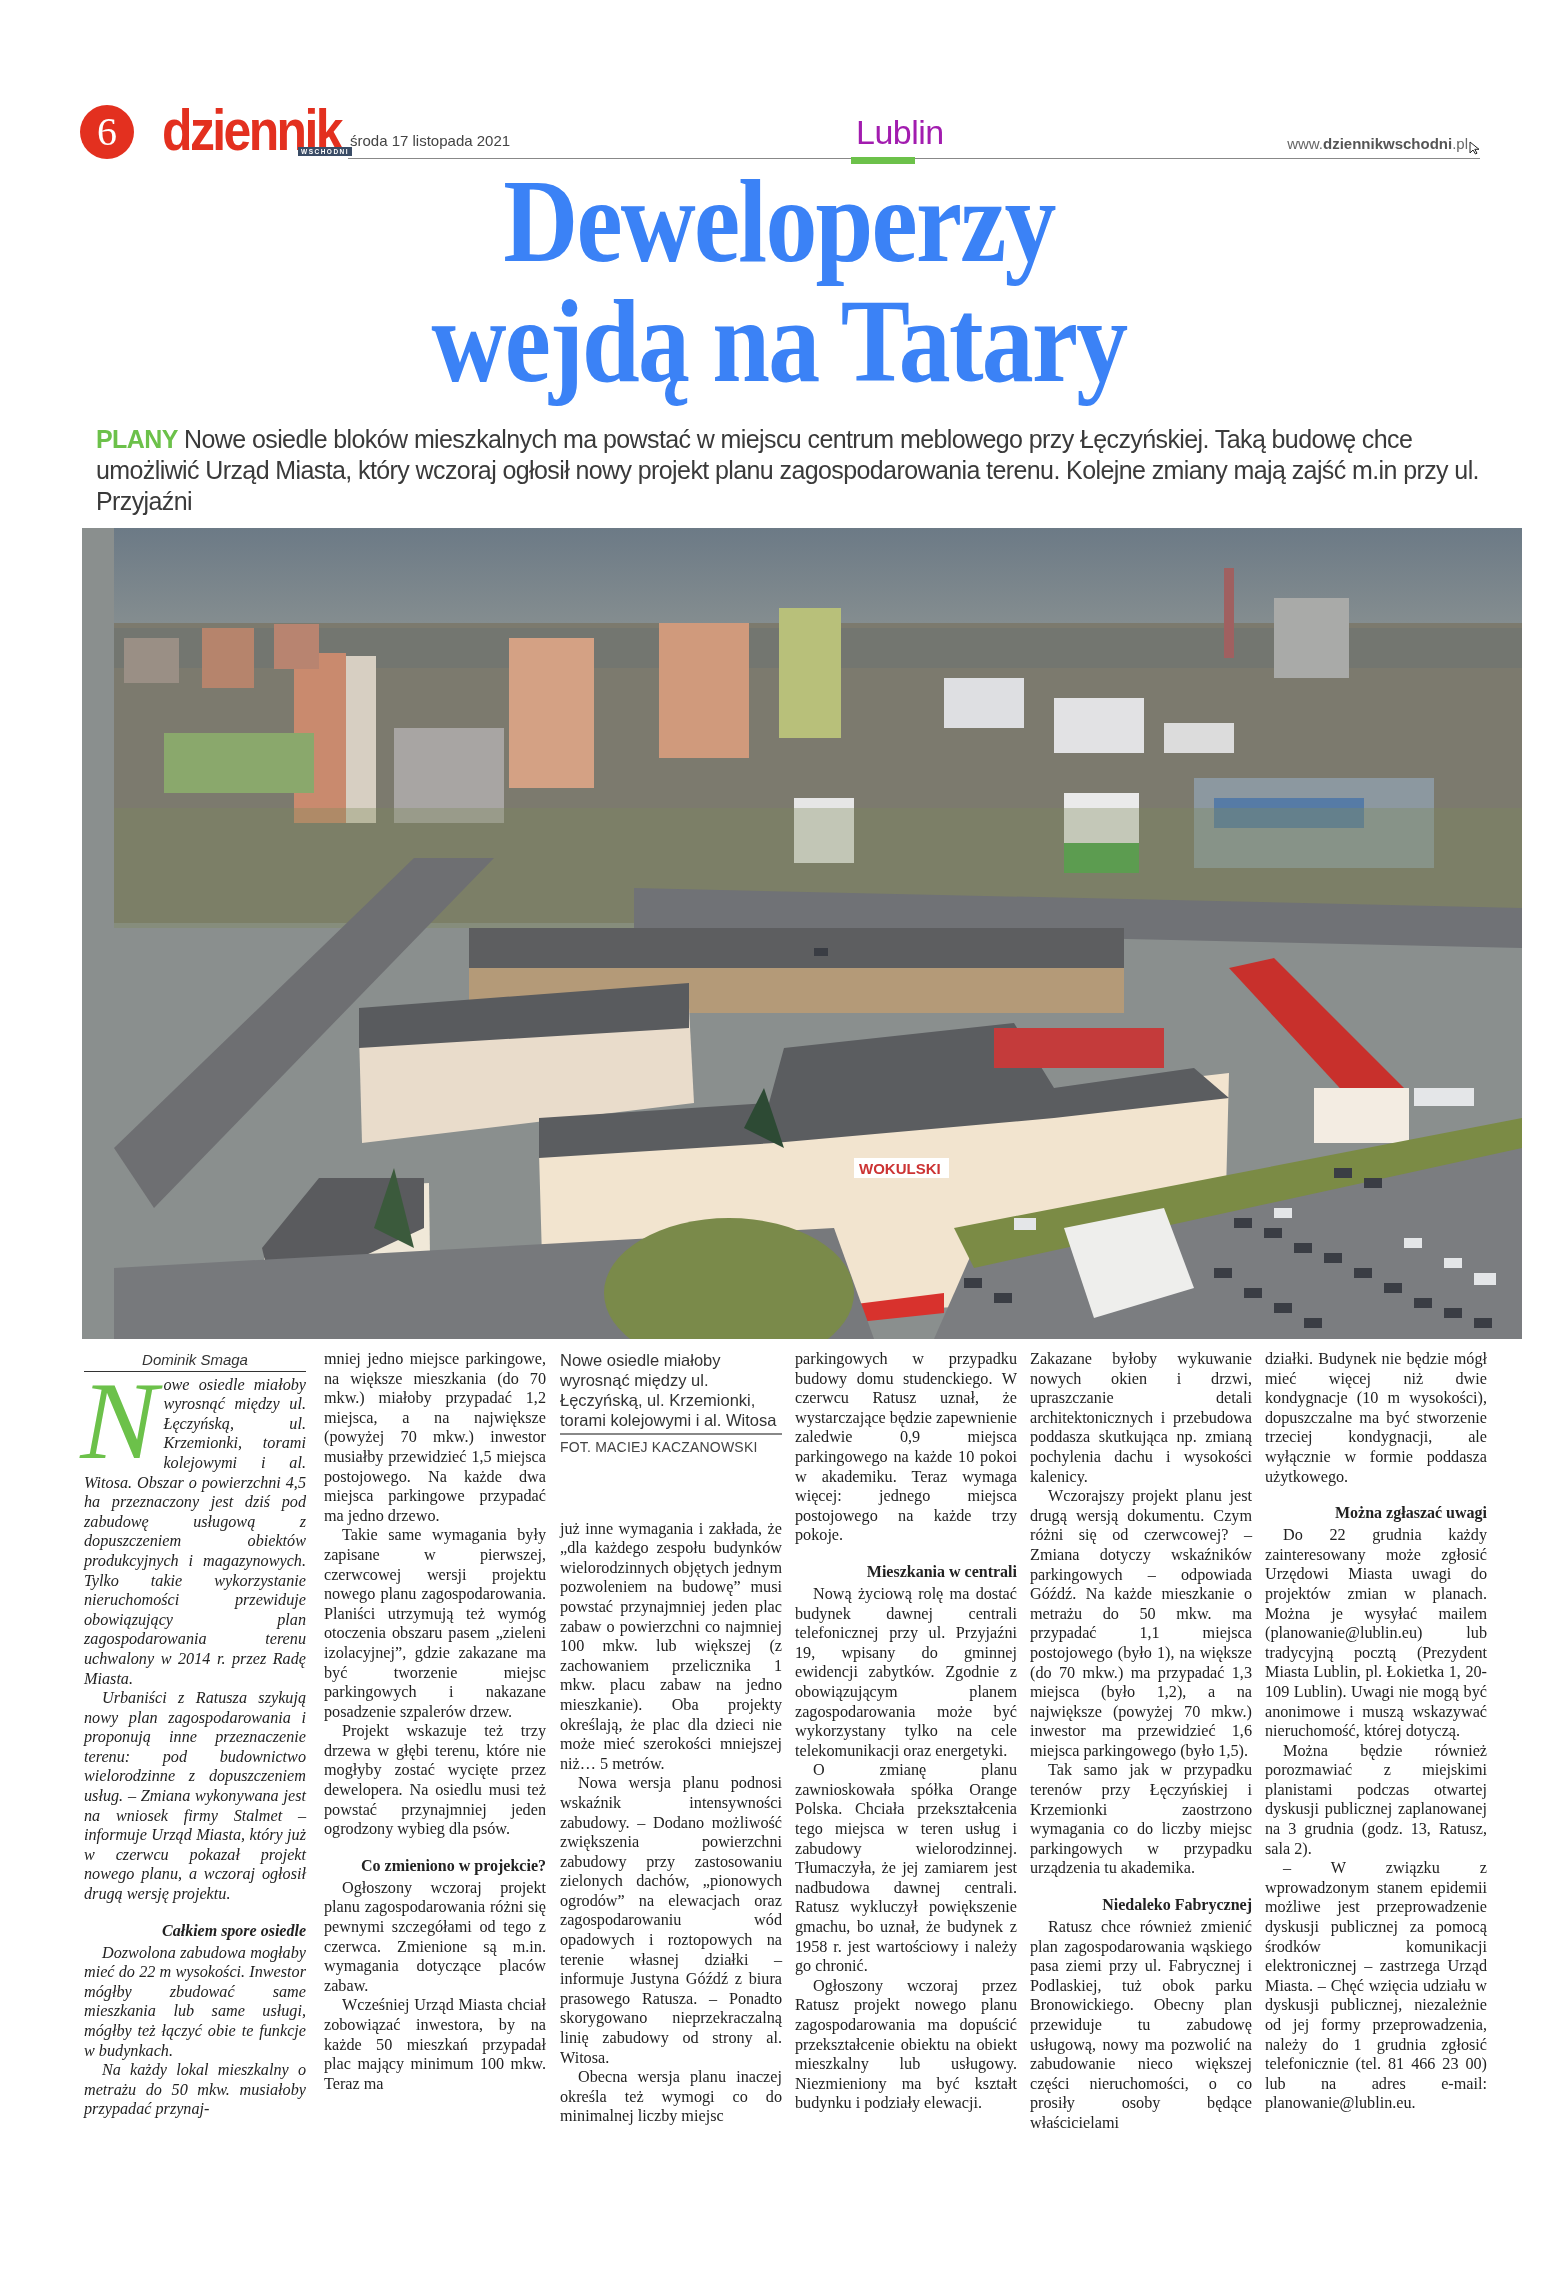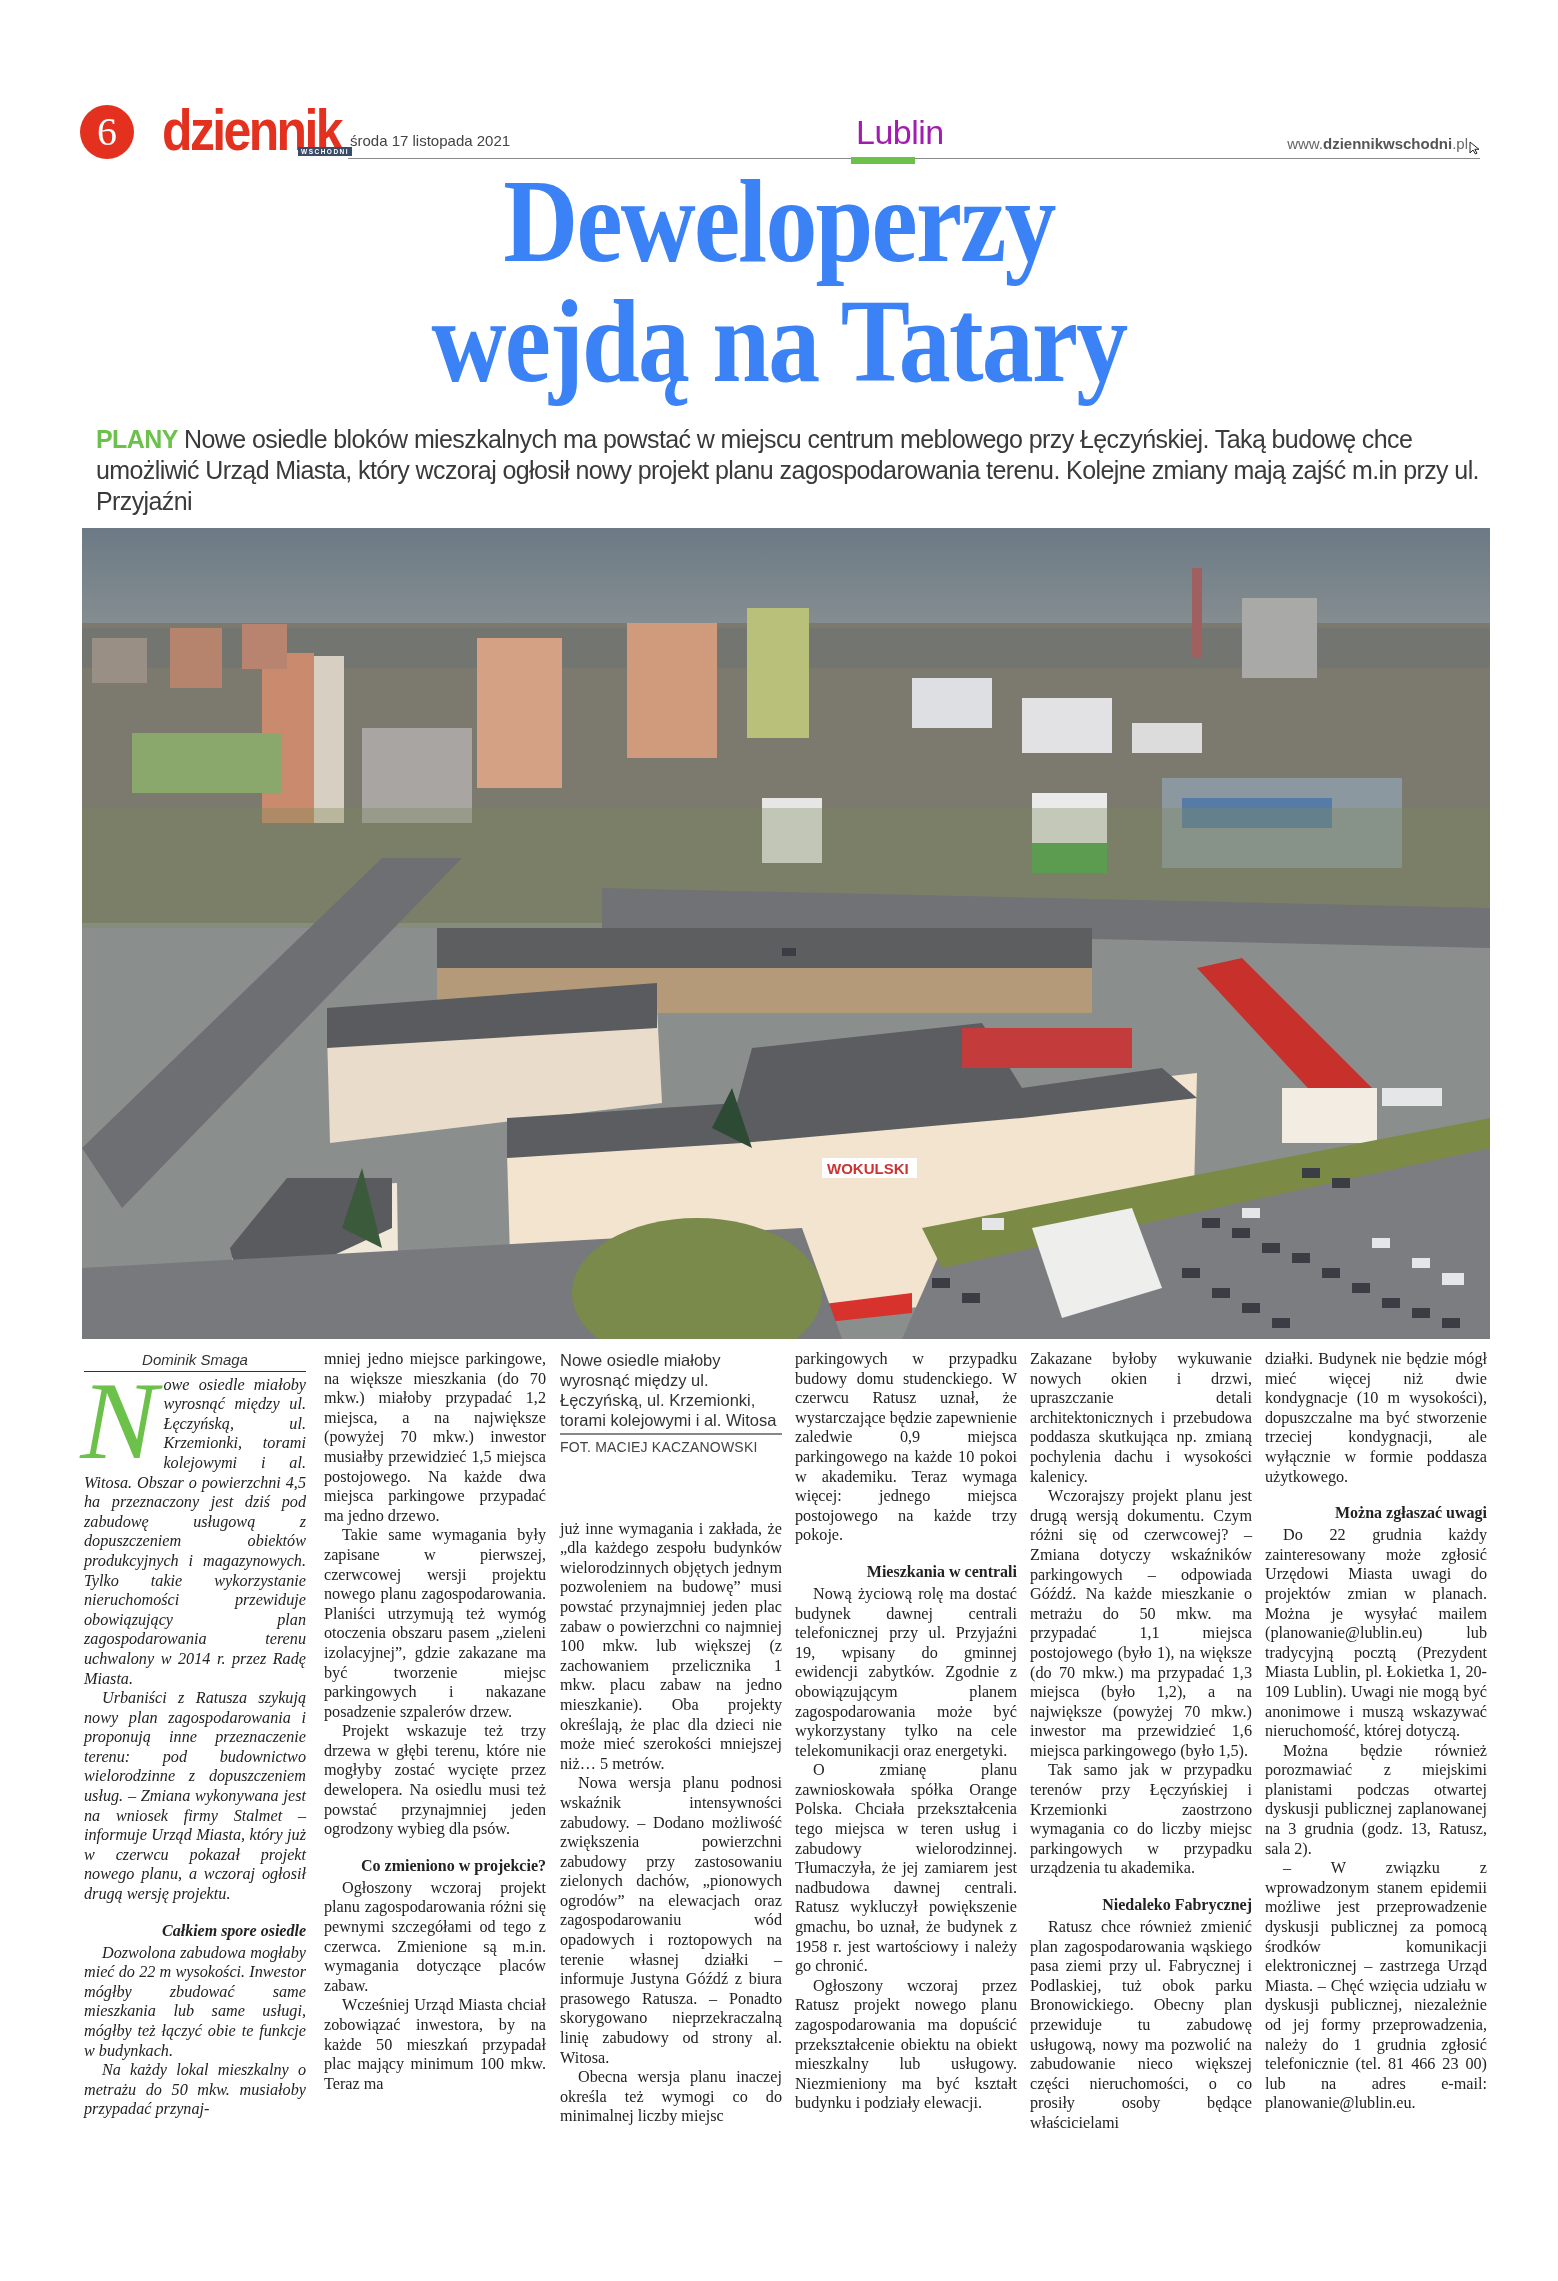--- a/index.html
+++ b/index.html
@@ -20,21 +20,21 @@
 
   
   .headline { position:absolute; left:0; width:1558px; top:162px; text-align:center; font-family:"Liberation Serif", serif; font-weight:bold; color:#3b82f6; font-size:118px; line-height:120px; letter-spacing:-2px; }
   .headline .line { display:block; transform:scaleX(0.88); }
 
   
   .lead { position:absolute; left:96px; width:1390px; top:424px; font-family:"Liberation Sans", sans-serif; font-size:25px; line-height:31px; color:#3a3a3a; letter-spacing:-0.6px; }
   .lead .kicker { color:#6cc14a; font-weight:bold; }
 
   
-  .photo { position:absolute; left:82px; top:528px; width:1408px; height:811px; overflow:hidden; background:#8a8f8e; }
+  .photo { position:absolute; left:82px; top:528px; width:1408px; height:811px; overflow:hidden; background:#8a8f8e;padding-left:32px; }
 
   
   .col { position:absolute; top:1350px; width:222px; font-size:16.2px; line-height:19.6px; text-align:justify; hyphens:manual; color:#222; }
   .col p { margin:0; text-indent:18px; }
   .col p.noind { text-indent:0; }
   .col h3 { margin:16px 0 4px 0; font-family:"Liberation Serif", serif; font-weight:bold; font-size:16px; line-height:19px; text-align:right; color:#222; }
   .c1 { left:84px;font-style:italic; } .c2 { left:324px; } .c3 { left:560px; } .c4 { left:795px; } .c5 { left:1030px; } .c6 { left:1265px; }
 
   .byline { font-family:"Liberation Sans", sans-serif; font-size:15px; color:#333; text-align:center; border-bottom:1px solid #333; padding-bottom:1px; margin-bottom:4px; width:222px; }
   .dropcap { float:left; font-family:"Liberation Serif", serif; font-size:110px; line-height:82px; color:#6cc14a; margin:4px 8px -2px -2px; font-weight:normal; transform:scaleX(1.05); }

